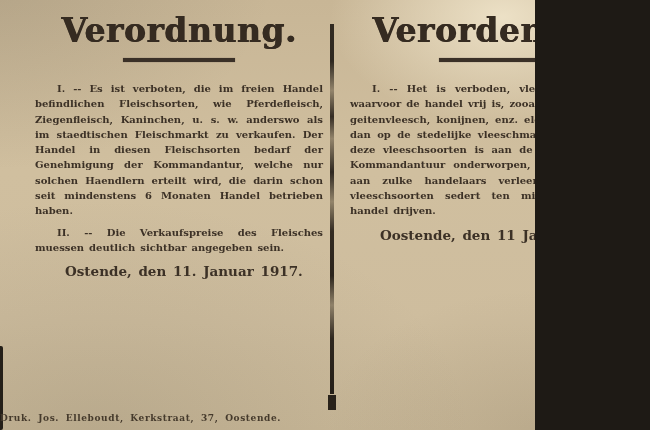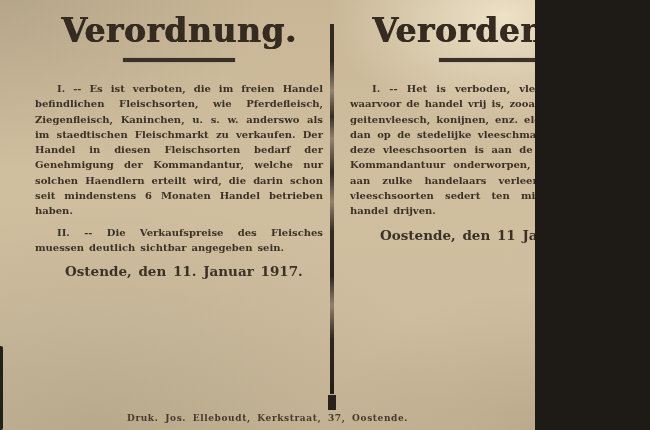--- a/index.html
+++ b/index.html
@@ -35,21 +35,21 @@
     background:linear-gradient(to bottom,
       #322b22 0%, #2e2820 10%,
       rgba(76,66,50,.45) 18%, #342c23 25%,
       rgba(88,76,58,.5) 31%, #2f2820 40%,
       rgba(96,84,63,.55) 48%, #332b22 56%,
       #2b241c 68%, rgba(84,73,55,.5) 76%,
       #2e271f 85%, #251f18 100%);
   }
   .divider::after{content:"";position:absolute;left:-2px;bottom:-16px;width:8px;height:15px;background:#29221a;}
   .footer{
-    position:absolute;left:0;right:0;bottom:7px;text-align:center;
+    position:absolute;left:0;right:0;bottom:7px;text-align:left;
     font-weight:bold;font-size:9px;letter-spacing:.6px;word-spacing:3px;color:#453a2c;
   }
 </style>
 </head>
 <body>
 
 <div class="photo">
 
   <div class="edge-shadow"></div>
   <div class="speck"></div>

